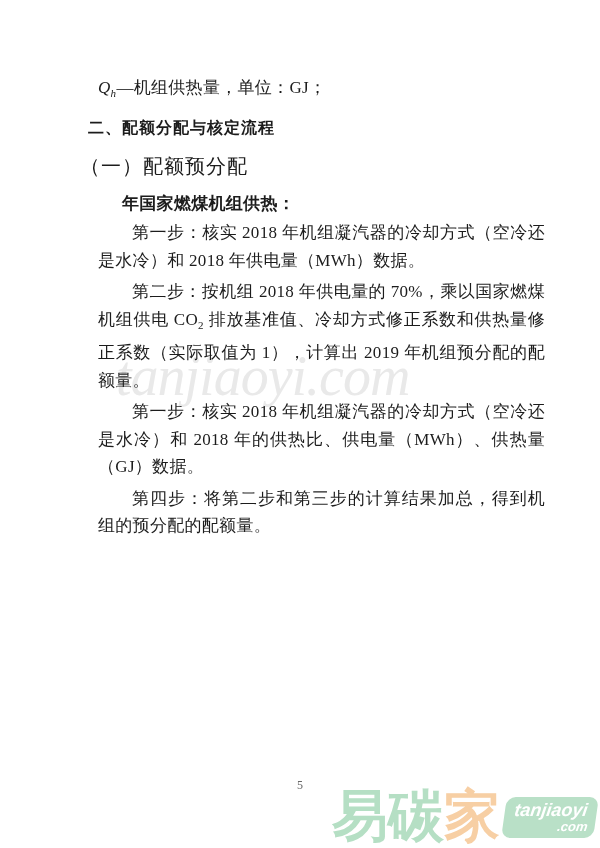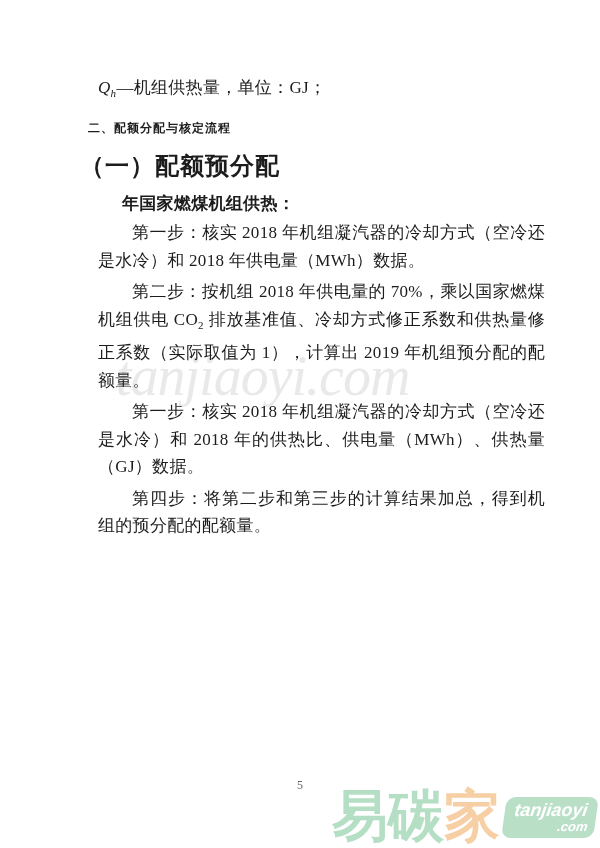--- a/index.html
+++ b/index.html
@@ -34,28 +34,28 @@
     text-align:justify;
   }
   .content p{margin:0 0 4px 10px;}
   .def{margin:0;}
   .hang{padding-left:34px;text-indent:-34px;margin:0;}
   .i{font-style:italic;}
   .sub{font-size:11px;vertical-align:-4px;}
   .isub{font-style:italic;font-size:11px;vertical-align:-4px;}
   h1.sec{
     font-family:"Liberation Sans","DejaVu Sans",sans-serif;
-    font-size:12px;font-weight:bold;
+    font-size:16px;font-weight:bold;
     line-height:28px;
     margin:6px 0 10px 0;
     letter-spacing:1px;
   }
   h2.subsec{
     font-family:"Liberation Sans","DejaVu Sans",sans-serif;
-    font-size:24px;font-weight:bold;
+    font-size:20px;font-weight:normal;
     line-height:28px;
     margin:0 0 10px 0;
     margin-left:-8px;
     letter-spacing:1px;
   }
   p.lead{
     font-weight:bold;
     text-indent:2em;
     margin:2px 0 2px 0;
   }

